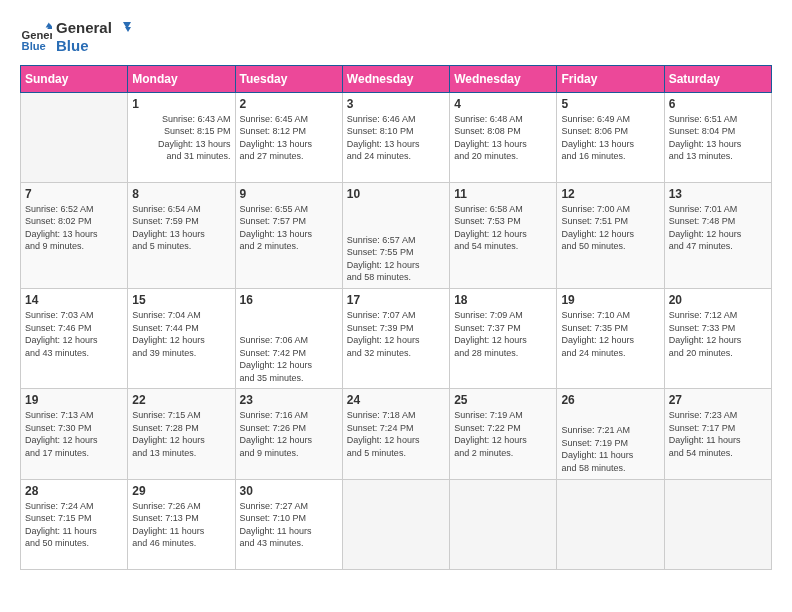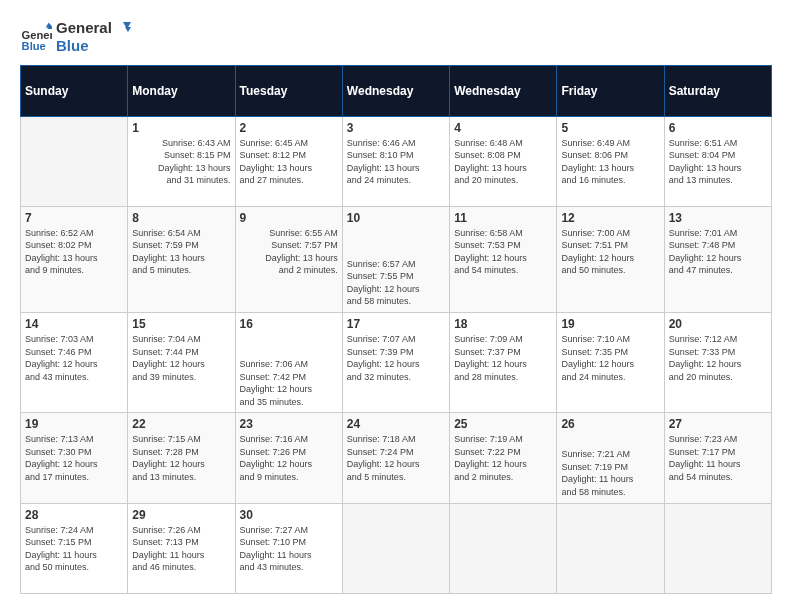--- a/index.html
+++ b/index.html
@@ -36,25 +36,25 @@
     .location {
       font-size: 15px;
       color: #555;
     }
     table {
       width: 100%;
       border-collapse: collapse;
       border: 1px solid #ccc;
     }
     thead tr th {
-      background-color: #0f172a;
+      background-color: #ec4899;
       color: #fff;
       font-size: 12px;
       font-weight: bold;
-      padding: 18px 4px;
+      padding: 6px 4px;
       text-align: left;
       border: 1px solid #1a5a9a;
     }
     tbody tr td {
       width: 14.28%;
       vertical-align: top;
       border: 1px solid #ccc;
       padding: 4px;
       height: 90px;
       font-size: 9.5px;
@@ -177,21 +177,21 @@
         </td>
         <td>
           <span class="day-number">8</span>
           <div class="day-info" style="white-space: pre-line;">Sunrise: 6:54 AM
 Sunset: 7:59 PM
 Daylight: 13 hours
 and 5 minutes.</div>
         </td>
         <td>
           <span class="day-number">9</span>
-          <div class="day-info" style="white-space: pre-line; text-align: right;">Sunrise: 6:55 AM
+          <div class="day-info" style="white-space: pre-line;">Sunrise: 6:55 AM
 Sunset: 7:57 PM
 Daylight: 13 hours
 and 2 minutes.</div>
         </td>
         <td>
           <span class="day-number">10</span>
           <div class="day-info" style="white-space: pre-line; margin-top: 33px;">Sunrise: 6:57 AM
 Sunset: 7:55 PM
 Daylight: 12 hours
 and 58 minutes.</div>

